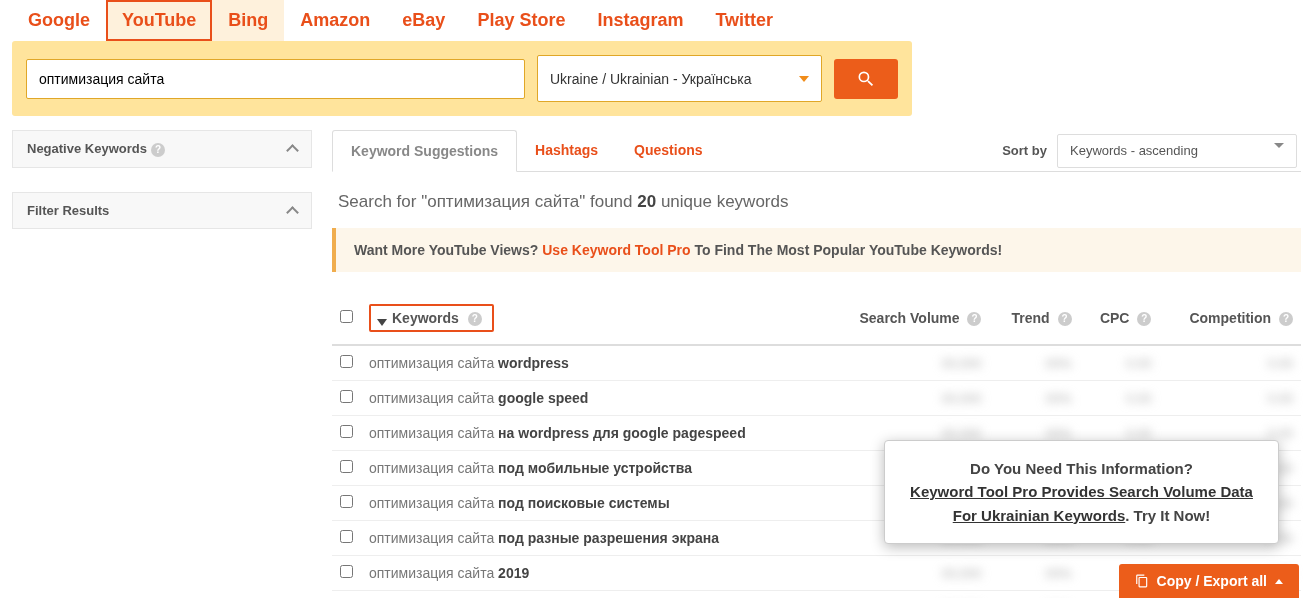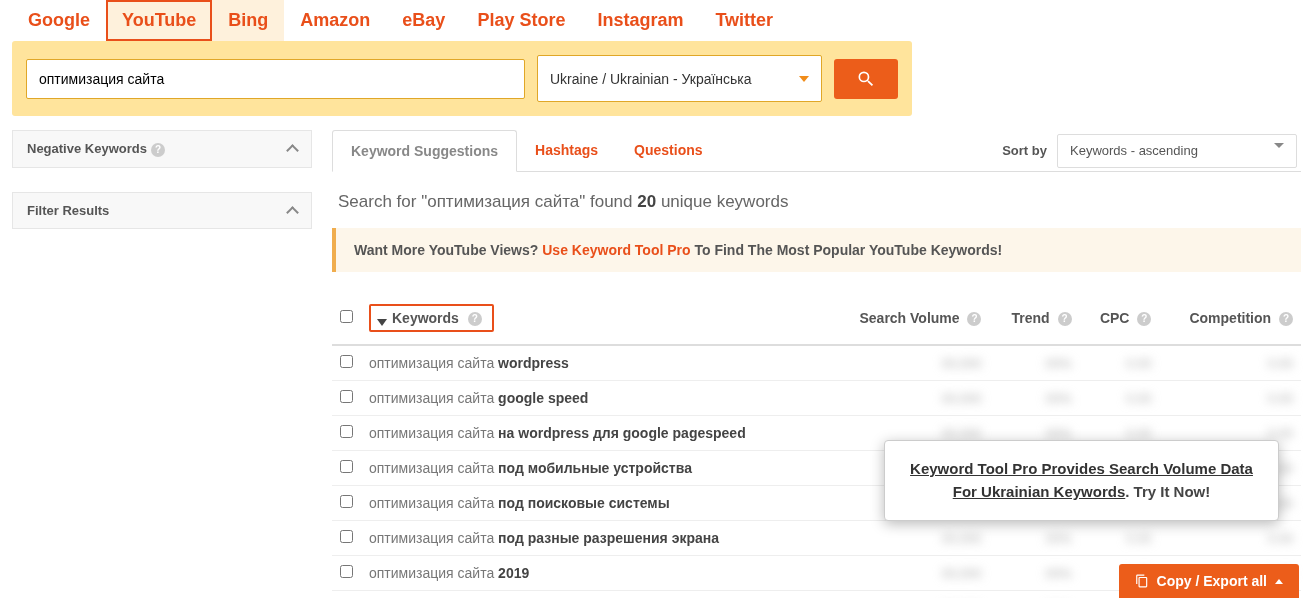--- a/index.html
+++ b/index.html
@@ -201,20 +201,21 @@
             <td><span class="kw-prefix">внутренняя</span><span class="kw-suffix"> оптимизация сайта</span></td>
             <td class="r"><span class="blur">00,000</span></td>
             <td class="r"><span class="blur">00%</span></td>
             <td class="r"><span class="blur">0.00</span></td>
             <td class="r"><span class="blur">0.00</span></td>
           </tr>
         </tbody>
     </table>
 
     <div class="overlay-card">
+      <div>Do You Need This Information?</div>
       <div><a>Keyword Tool Pro Provides Search Volume Data For Ukrainian Keywords</a><span>. Try It Now!</span></div>
     </div>
   </div>
 </div>
 
 <div class="export-btn">
   <svg width="14" height="14" viewBox="0 0 24 24" fill="#fff">
       <path d="M16 1H4a2 2 0 00-2 2v14h2V3h12V1zm3 4H8a2 2 0 00-2 2v14a2 2 0 002 2h11a2 2 0 002-2V7a2 2 0 00-2-2zm0 16H8V7h11v14z"></path>
     </svg>
   <span>Copy / Export all</span>

